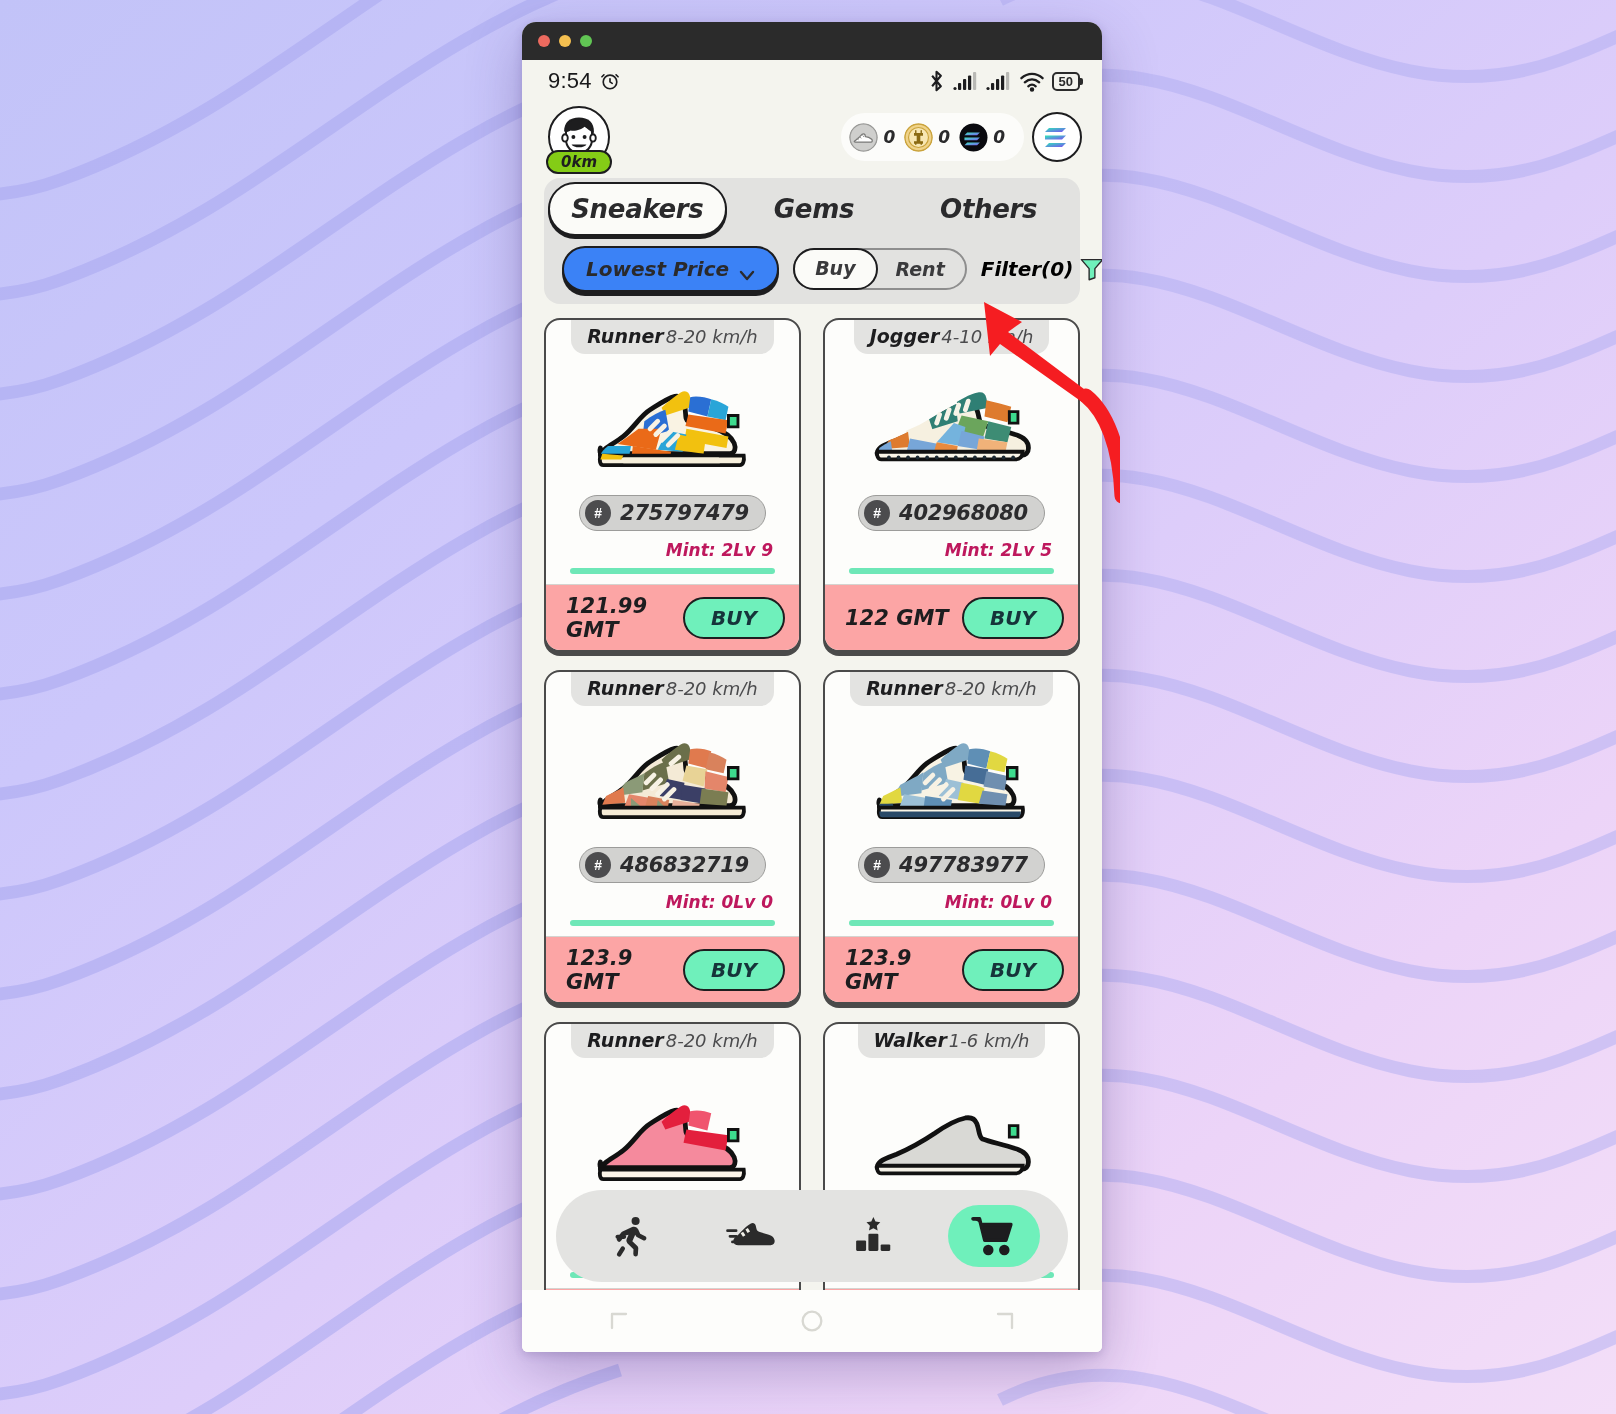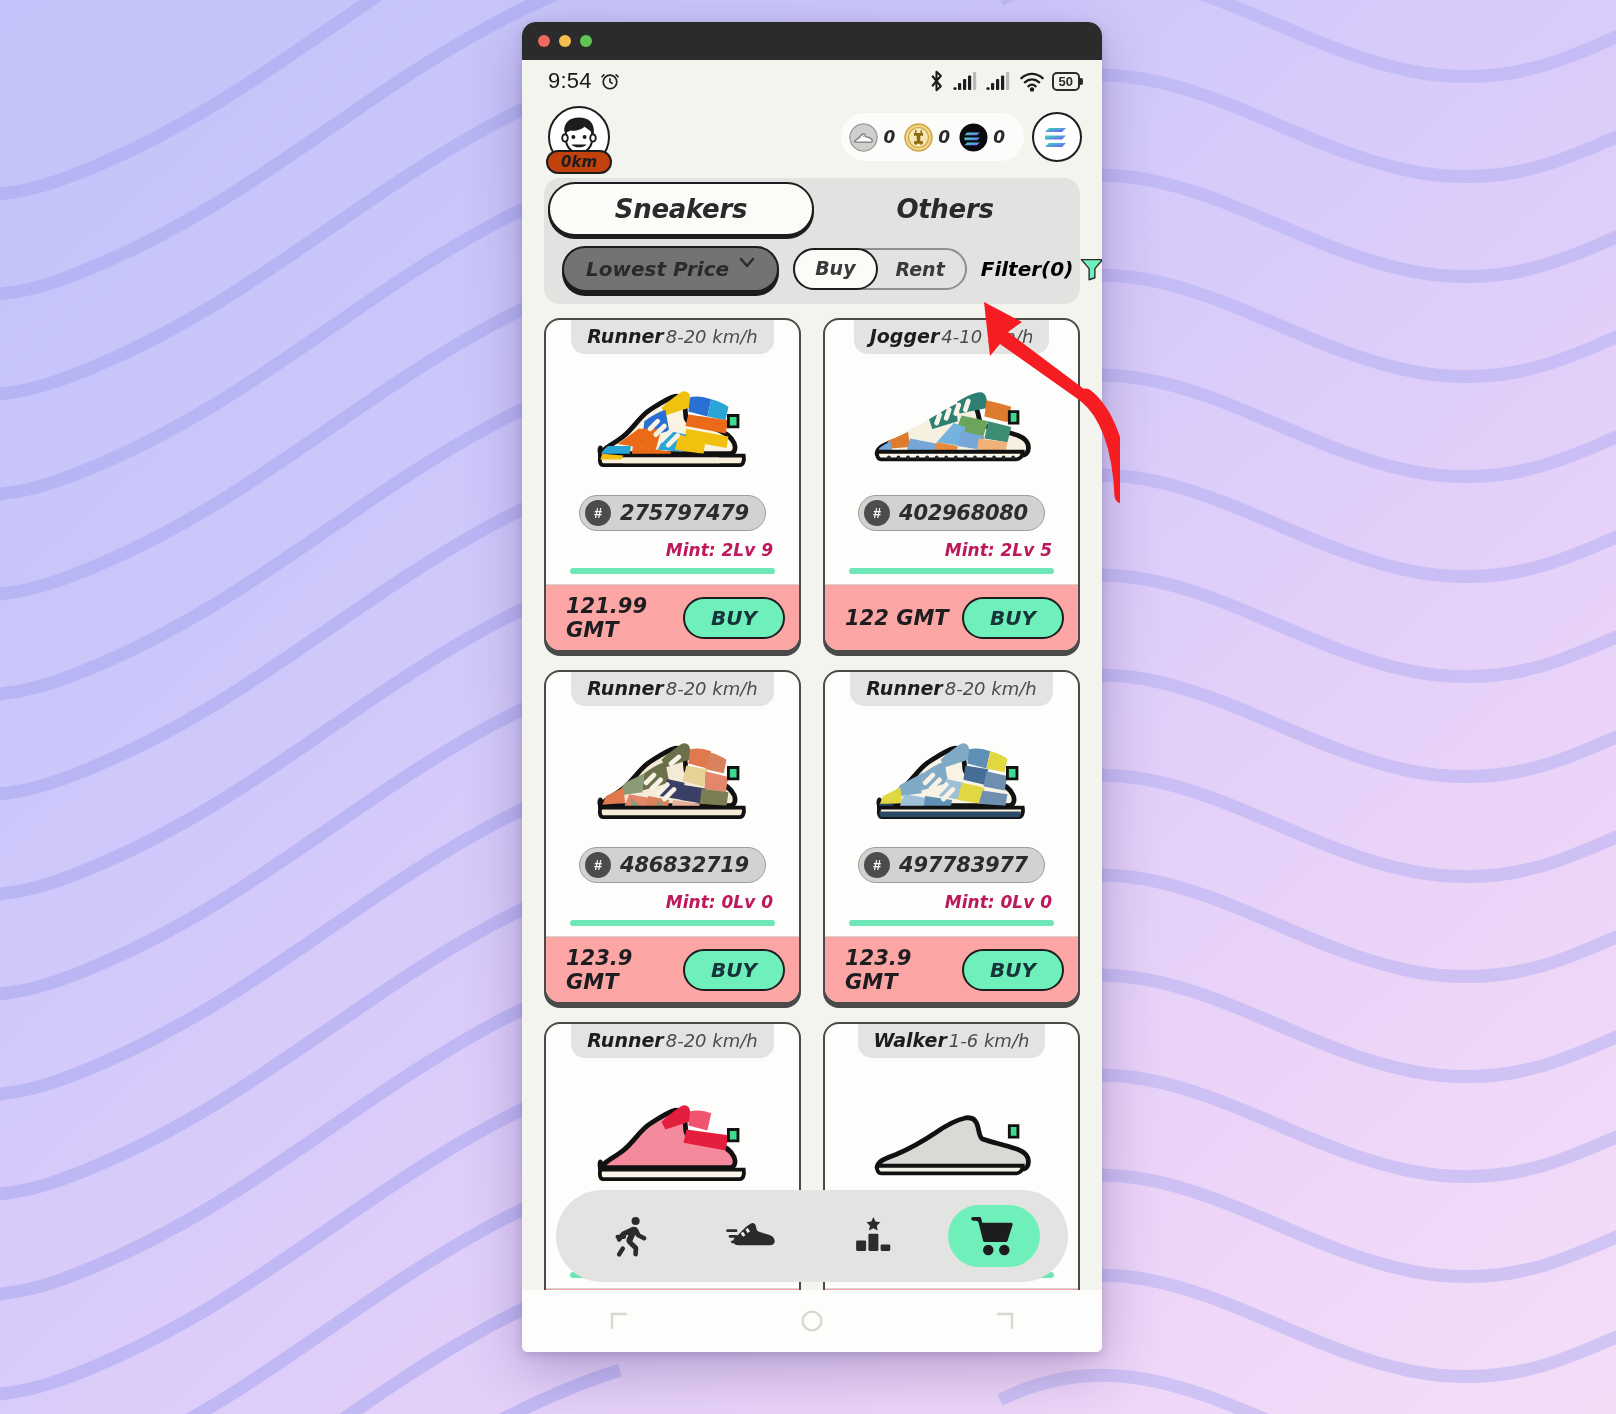--- a/index.html
+++ b/index.html
@@ -118,21 +118,21 @@
     border-radius: 50%;
     background: #fff;
     border: 2.5px solid #1d1d1f;
     display: flex; align-items: center; justify-content: center;
     overflow: hidden;
   }
   #km-badge {
     position: absolute;
     left: -2px; bottom: -6px;
     width: 66px;
-    background: #c2410c;
+    background: #84cc16;
     border: 2.5px solid #1d1d1f;
     border-radius: 12px;
     text-align: center;
     font-family: "DejaVu Sans", sans-serif;
     font-style: italic;
     font-weight: bold;
     font-size: 15px;
     color: #1d1d1f;
     line-height: 20px;
   }
@@ -197,31 +197,31 @@
     padding: 10px 0;
   }
 
   #filterbar {
     display: flex;
     align-items: center;
     padding: 6px 14px 12px 18px;
     gap: 14px;
   }
   #sort-btn {
-    background: #737373;
+    background: #3b82f6;
     border: 2.5px solid #1d1d1f;
     box-shadow: 0 4px 0 #1d1d1f;
     border-radius: 24px;
     padding: 9px 22px;
     font-family: "DejaVu Sans", sans-serif;
     font-style: italic;
     font-weight: bold;
     font-size: 20px;
     color: #2a2a2c;
-    display: flex; align-items: flex-start; gap: 10px;
+    display: flex; align-items: flex-end; gap: 10px;
     white-space: nowrap;
   }
   #buyrent {
     border: 2px solid #8e8e8e;
     border-radius: 22px;
     display: flex;
     align-items: center;
     height: 42px;
     background: #e2e2e0;
   }
@@ -597,20 +597,21 @@
             <path d="M4 14.5h17l4 0-4 4H4z" fill="url(#solg2)"></path>
             <path d="M8 22h17l-4 4H4z" fill="url(#solg2)"></path>
           </svg>
         </div>
       </div>
     </div>
 
     <div id="controls">
       <div id="tabs">
         <div class="tab active">Sneakers</div>
+        <div class="tab">Gems</div>
         <div class="tab">Others</div>
       </div>
       <div id="filterbar">
         <div id="sort-btn">
           <span>Lowest Price</span>
           <svg width="16" height="11" viewBox="0 0 16 11" fill="none" stroke="#2a2a2c" stroke-width="2.4" stroke-linecap="round" stroke-linejoin="round">
             <path d="M2 2l6 7 6-7"></path>
           </svg>
         </div>
         <div id="buyrent">

